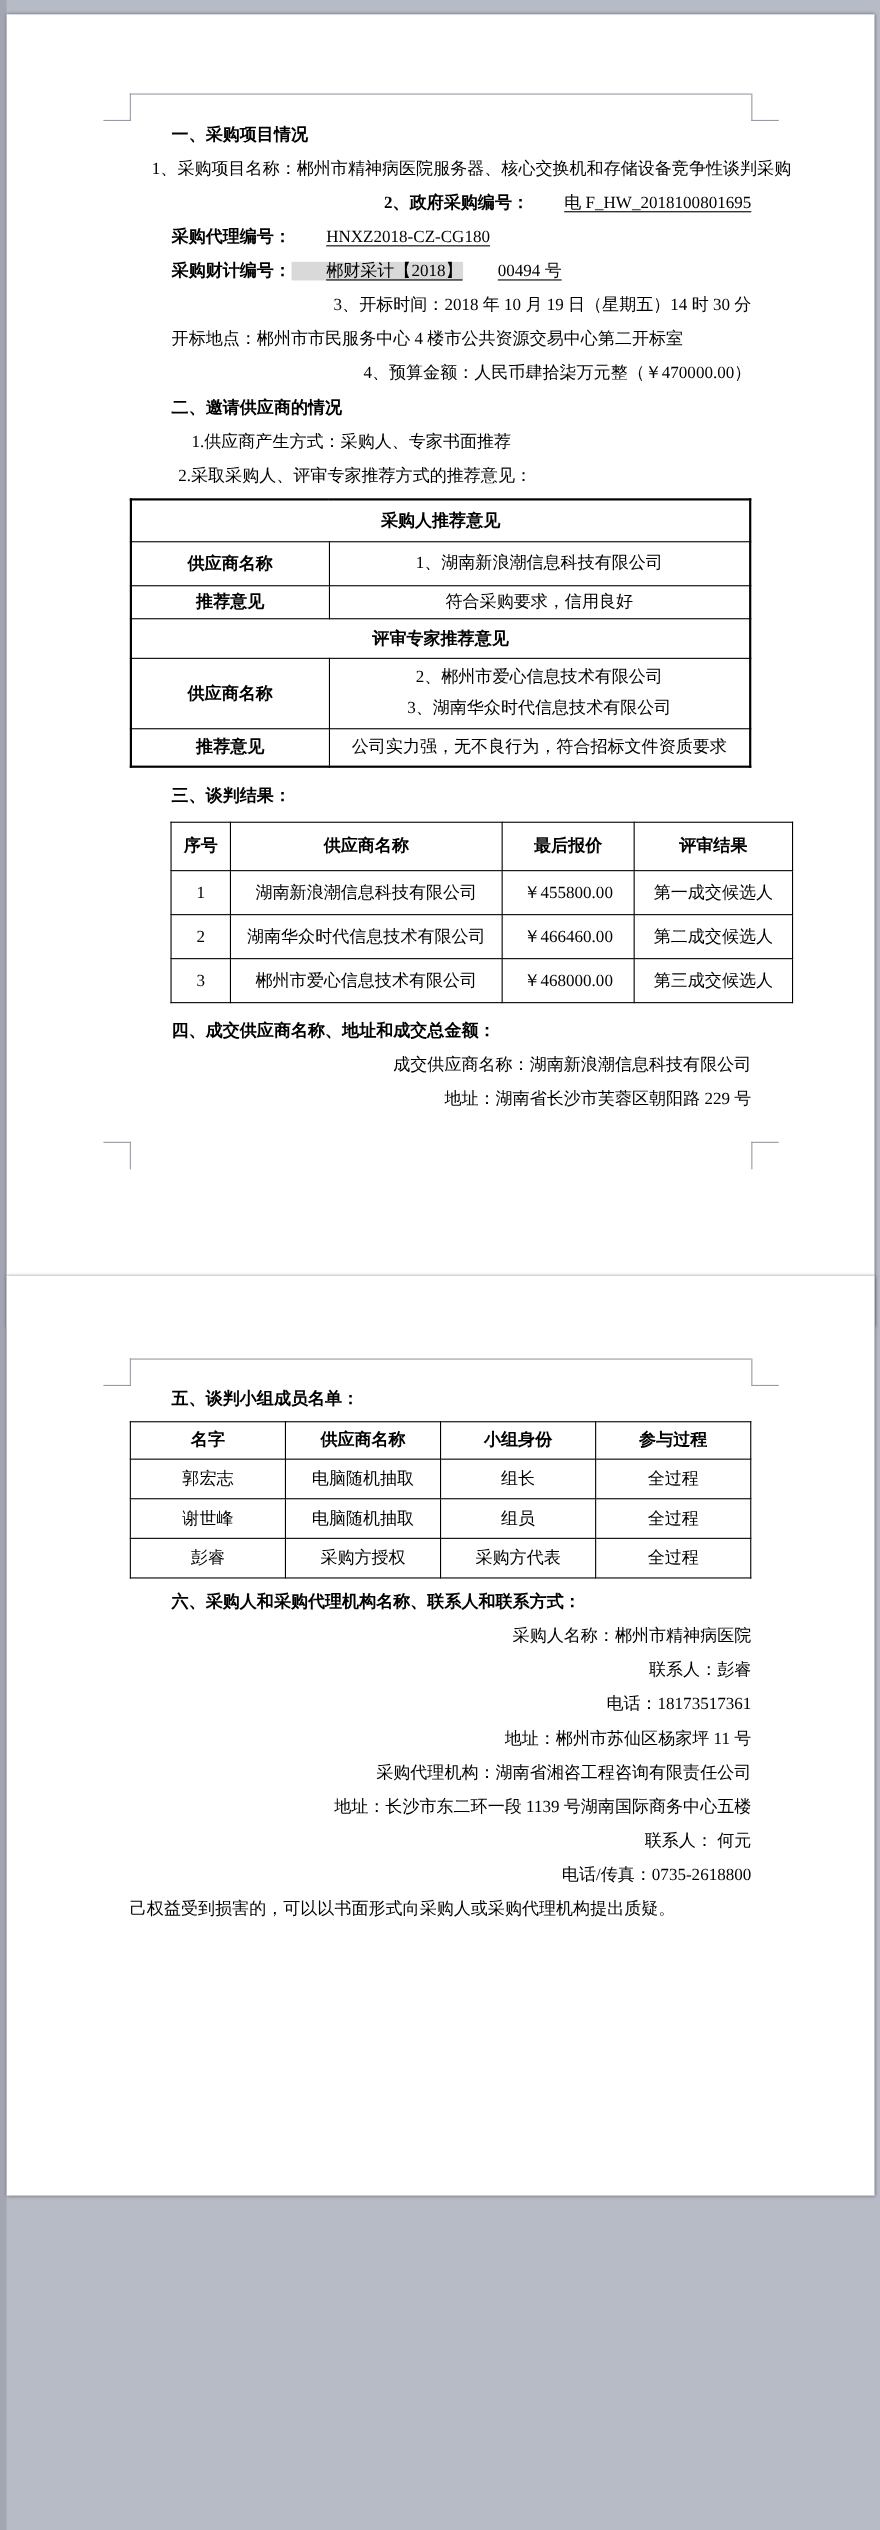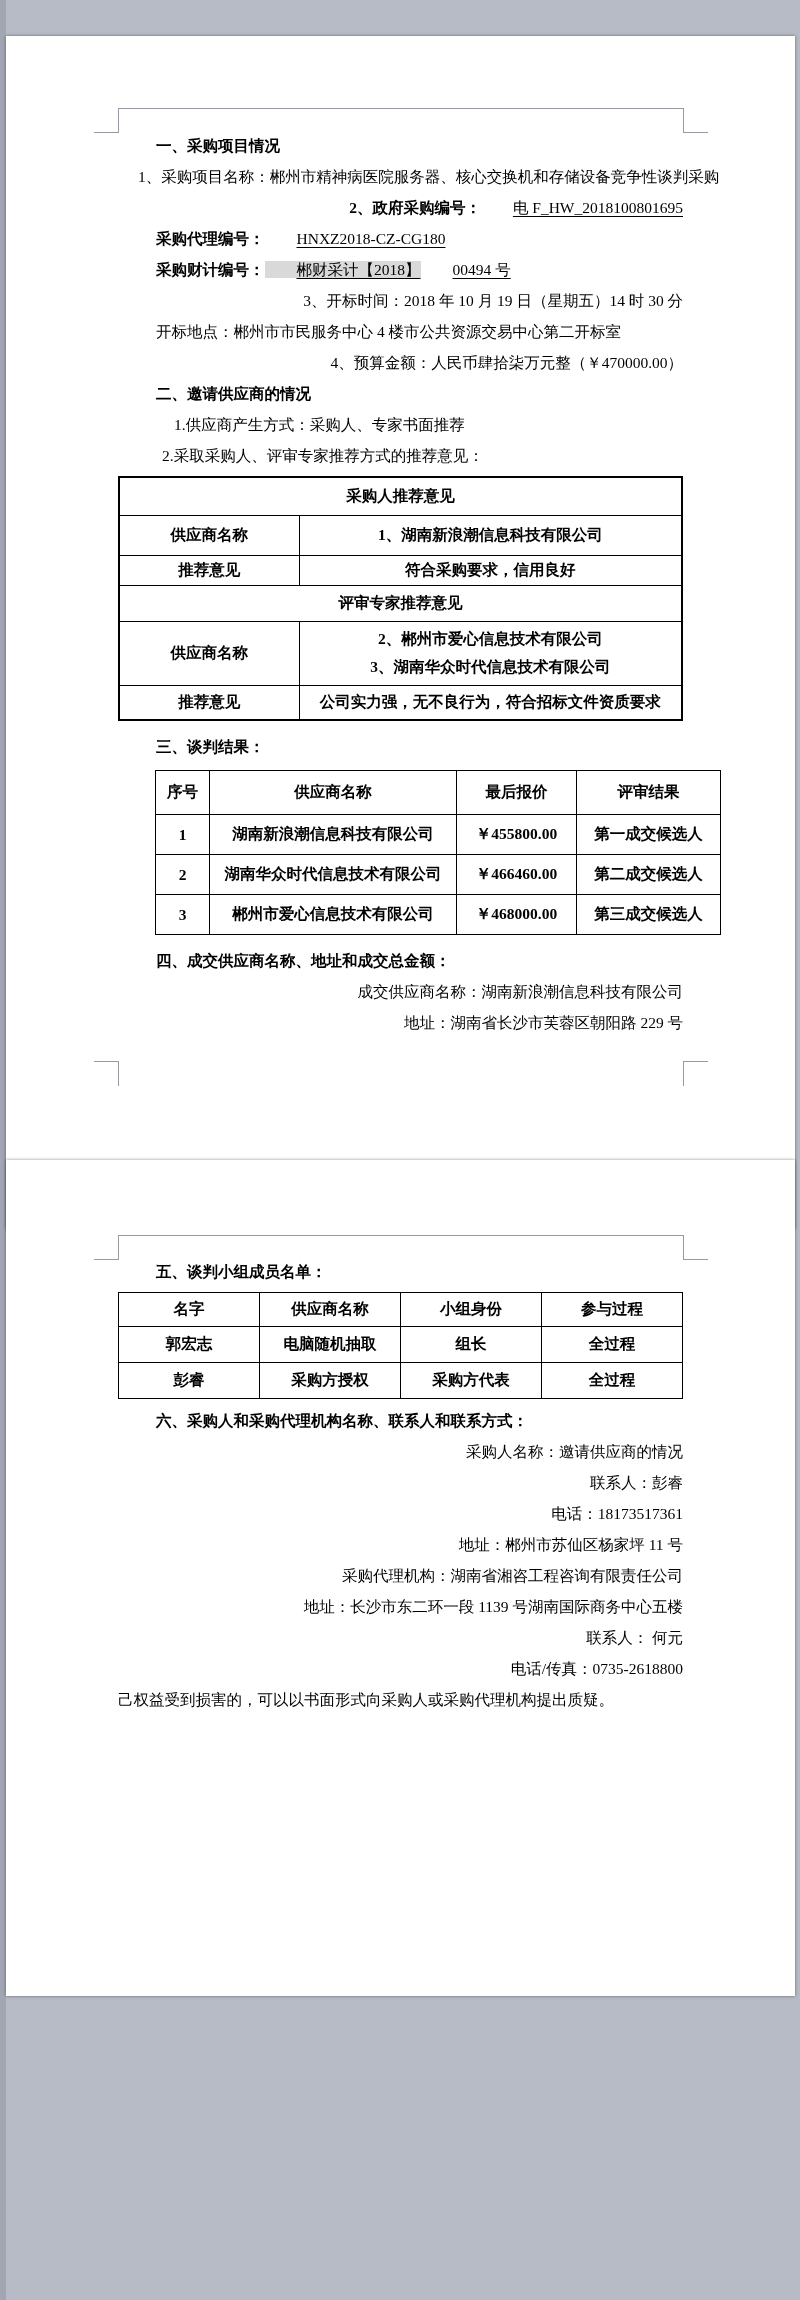--- a/index.html
+++ b/index.html
@@ -10,21 +10,21 @@
     color:#000;
     overflow:hidden;
   }
   .canvas{position:relative;width:800px;height:2300px;overflow:hidden;}
   .edge-strip{position:absolute;left:0;top:0;width:6px;height:2300px;background:#a2a6b2;}
   .page{
     position:absolute;left:6px;width:789px;background:#ffffff;
     box-shadow:0 0 3px rgba(0,0,0,.45);
     overflow:hidden;
   }
-  .page-1{top:36px;height:1193px;}
+  .page-1{top:13px;height:1193px;}
   .page-2{top:1160px;height:836px;}
 
   
   .mm{position:absolute;}
   .mm-topline{left:112px;width:565px;top:72px;border-top:1px solid #979aa2;}
   .c-tl{left:88px;top:72px;width:24px;height:24px;border-right:1px solid #979aa2;border-bottom:1px solid #979aa2;}
   .c-tr{left:677px;top:72px;width:24px;height:24px;border-left:1px solid #979aa2;border-bottom:1px solid #979aa2;}
   .c-bl{left:88px;top:1025px;width:24px;height:24px;border-right:1px solid #979aa2;border-top:1px solid #979aa2;}
   .c-br{left:677px;top:1025px;width:24px;height:24px;border-left:1px solid #979aa2;border-top:1px solid #979aa2;}
 
@@ -35,21 +35,21 @@
   .b{font-weight:bold;}
   .u{text-decoration:underline;text-underline-offset:3px;padding-left:32px;}
   .hl{background:#d9d9d9;}
   .ind-a{padding-left:38px;}  
   .ind-b{padding-left:20px;text-align:right;}  
   .ind-c{padding-left:56px;}  
   .ind-d{padding-left:44px;}  
   .ind-e{text-indent:32px;}   
 
   table.t{border-collapse:collapse;table-layout:fixed;width:565px;font-size:15.5px;}
-  table.t td,table.t th{border:1px solid #000;text-align:center;vertical-align:middle;padding:0 2px;overflow:hidden;font-weight:bold;}
+  table.t td,table.t th{border:1px solid #000;text-align:center;vertical-align:middle;padding:0 2px;overflow:hidden;font-weight:normal;}
   table.t th{font-weight:bold;}
   table.t1{border:2px solid #000;}
   table.t1 td.hdr{font-weight:bold;margin-left:24px;}
   td.cl{text-align:left;padding-left:24px;}
   td.cl div{line-height:28px;}
   .mt5{margin-top:5px;} .mt6{margin-top:6px;} .mt8{margin-top:8px;margin-left:37px;} .mt10{margin-top:10px;}
 </style>
 </head>
 <body>
 
@@ -187,30 +187,36 @@
           <th>小组身份</th>
           <th>参与过程</th>
         </tr>
         <tr style="height:36px">
           <td>郭宏志</td>
           <td>电脑随机抽取</td>
           <td>组长</td>
           <td>全过程</td>
         </tr>
         <tr style="height:36px">
+          <td>谢世峰</td>
+          <td>电脑随机抽取</td>
+          <td>组员</td>
+          <td>全过程</td>
+        </tr>
+        <tr style="height:36px">
           <td>彭睿</td>
           <td>采购方授权</td>
           <td>采购方代表</td>
           <td>全过程</td>
         </tr>
       </tbody>
         </table>
 
       <div class="line ind-a b mt6">六、采购人和采购代理机构名称、联系人和联系方式：</div>
-      <div class="line ind-b">采购人名称：邀请供应商的情况</div>
+      <div class="line ind-b">采购人名称：郴州市精神病医院</div>
       <div class="line ind-b">联系人：彭睿</div>
       <div class="line ind-b">电话：18173517361</div>
       <div class="line ind-b">地址：郴州市苏仙区杨家坪 11 号</div>
       <div class="line ind-b">采购代理机构：湖南省湘咨工程咨询有限责任公司</div>
       <div class="line ind-b">地址：长沙市东二环一段 1139 号湖南国际商务中心五楼</div>
       <div class="line ind-b">联系人： 何元</div>
       <div class="line ind-b">电话/传真：0735-2618800</div>
 
       <div>
         <div class="line">己权益受到损害的，可以以书面形式向采购人或采购代理机构提出质疑。</div>

